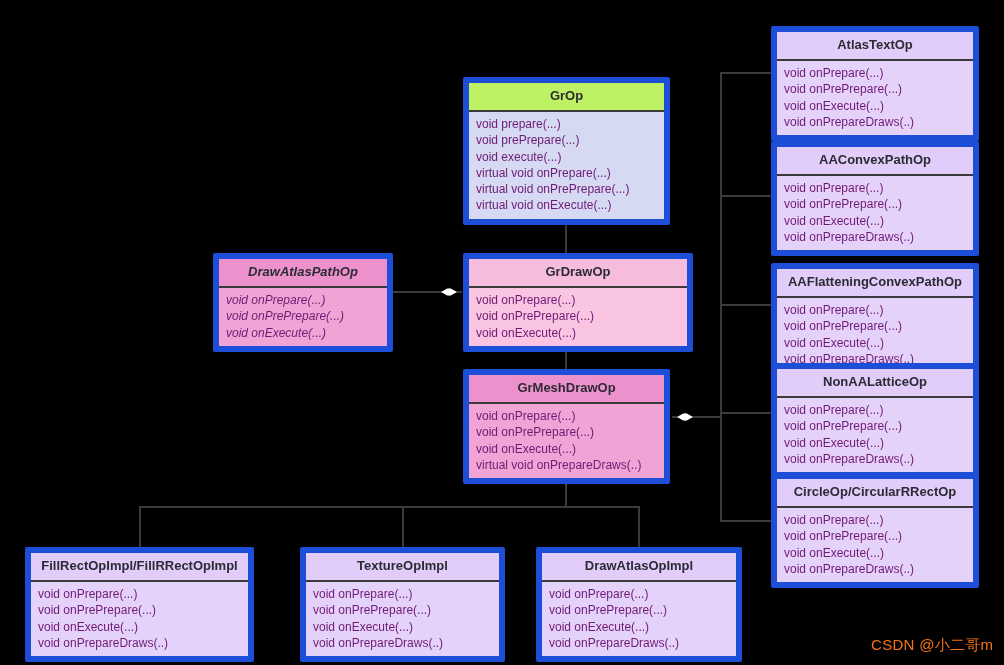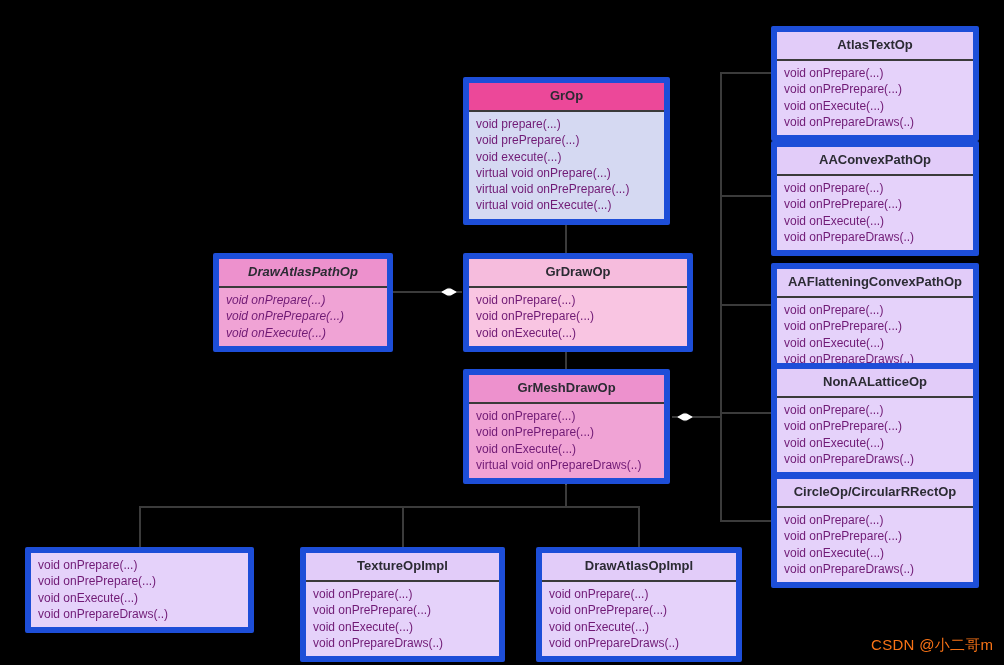--- a/index.html
+++ b/index.html
@@ -63,21 +63,21 @@
     box-sizing: border-box;
     padding: 4px 0 5px 7px;
   }
   .uml .body .m {
     font-size: 12px;
     color: #701a75;
     line-height: 16.3px;
     white-space: nowrap;
   }
   
-  .c-blue   .hdr { background: #ec4899; }
+  .c-blue   .hdr { background: #bef264; }
   .c-blue   .body{ background: #d5d9f2; }
   .c-pink   .hdr { background: #f6bcdd; }
   .c-pink   .body{ background: #f9c5e2; }
   .c-pink2  .hdr { background: #ed91cd; }
   .c-pink2  .body{ background: #f0a3d5; }
   .c-purple .hdr { background: #e2ccf9; }
   .c-purple .body{ background: #e5d2fa; }
 
   
   #watermark {
@@ -204,20 +204,21 @@
     <div class="hdr">CircleOp/CircularRRectOp</div>
     <div class="body">
       <div class="m">void onPrepare(...)</div>
       <div class="m">void onPrePrepare(...)</div>
       <div class="m">void onExecute(...)</div>
       <div class="m">void onPrepareDraws(..)</div>
     </div>
   </div>
 
   <div class="uml c-purple" style="left:25px; top:547px; width:229px;">
+    <div class="hdr">FillRectOpImpl/FillRRectOpImpl</div>
     <div class="body">
       <div class="m">void onPrepare(...)</div>
       <div class="m">void onPrePrepare(...)</div>
       <div class="m">void onExecute(...)</div>
       <div class="m">void onPrepareDraws(..)</div>
     </div>
   </div>
 
   <div class="uml c-purple" style="left:300px; top:547px; width:205px;">
     <div class="hdr">TextureOpImpl</div>

